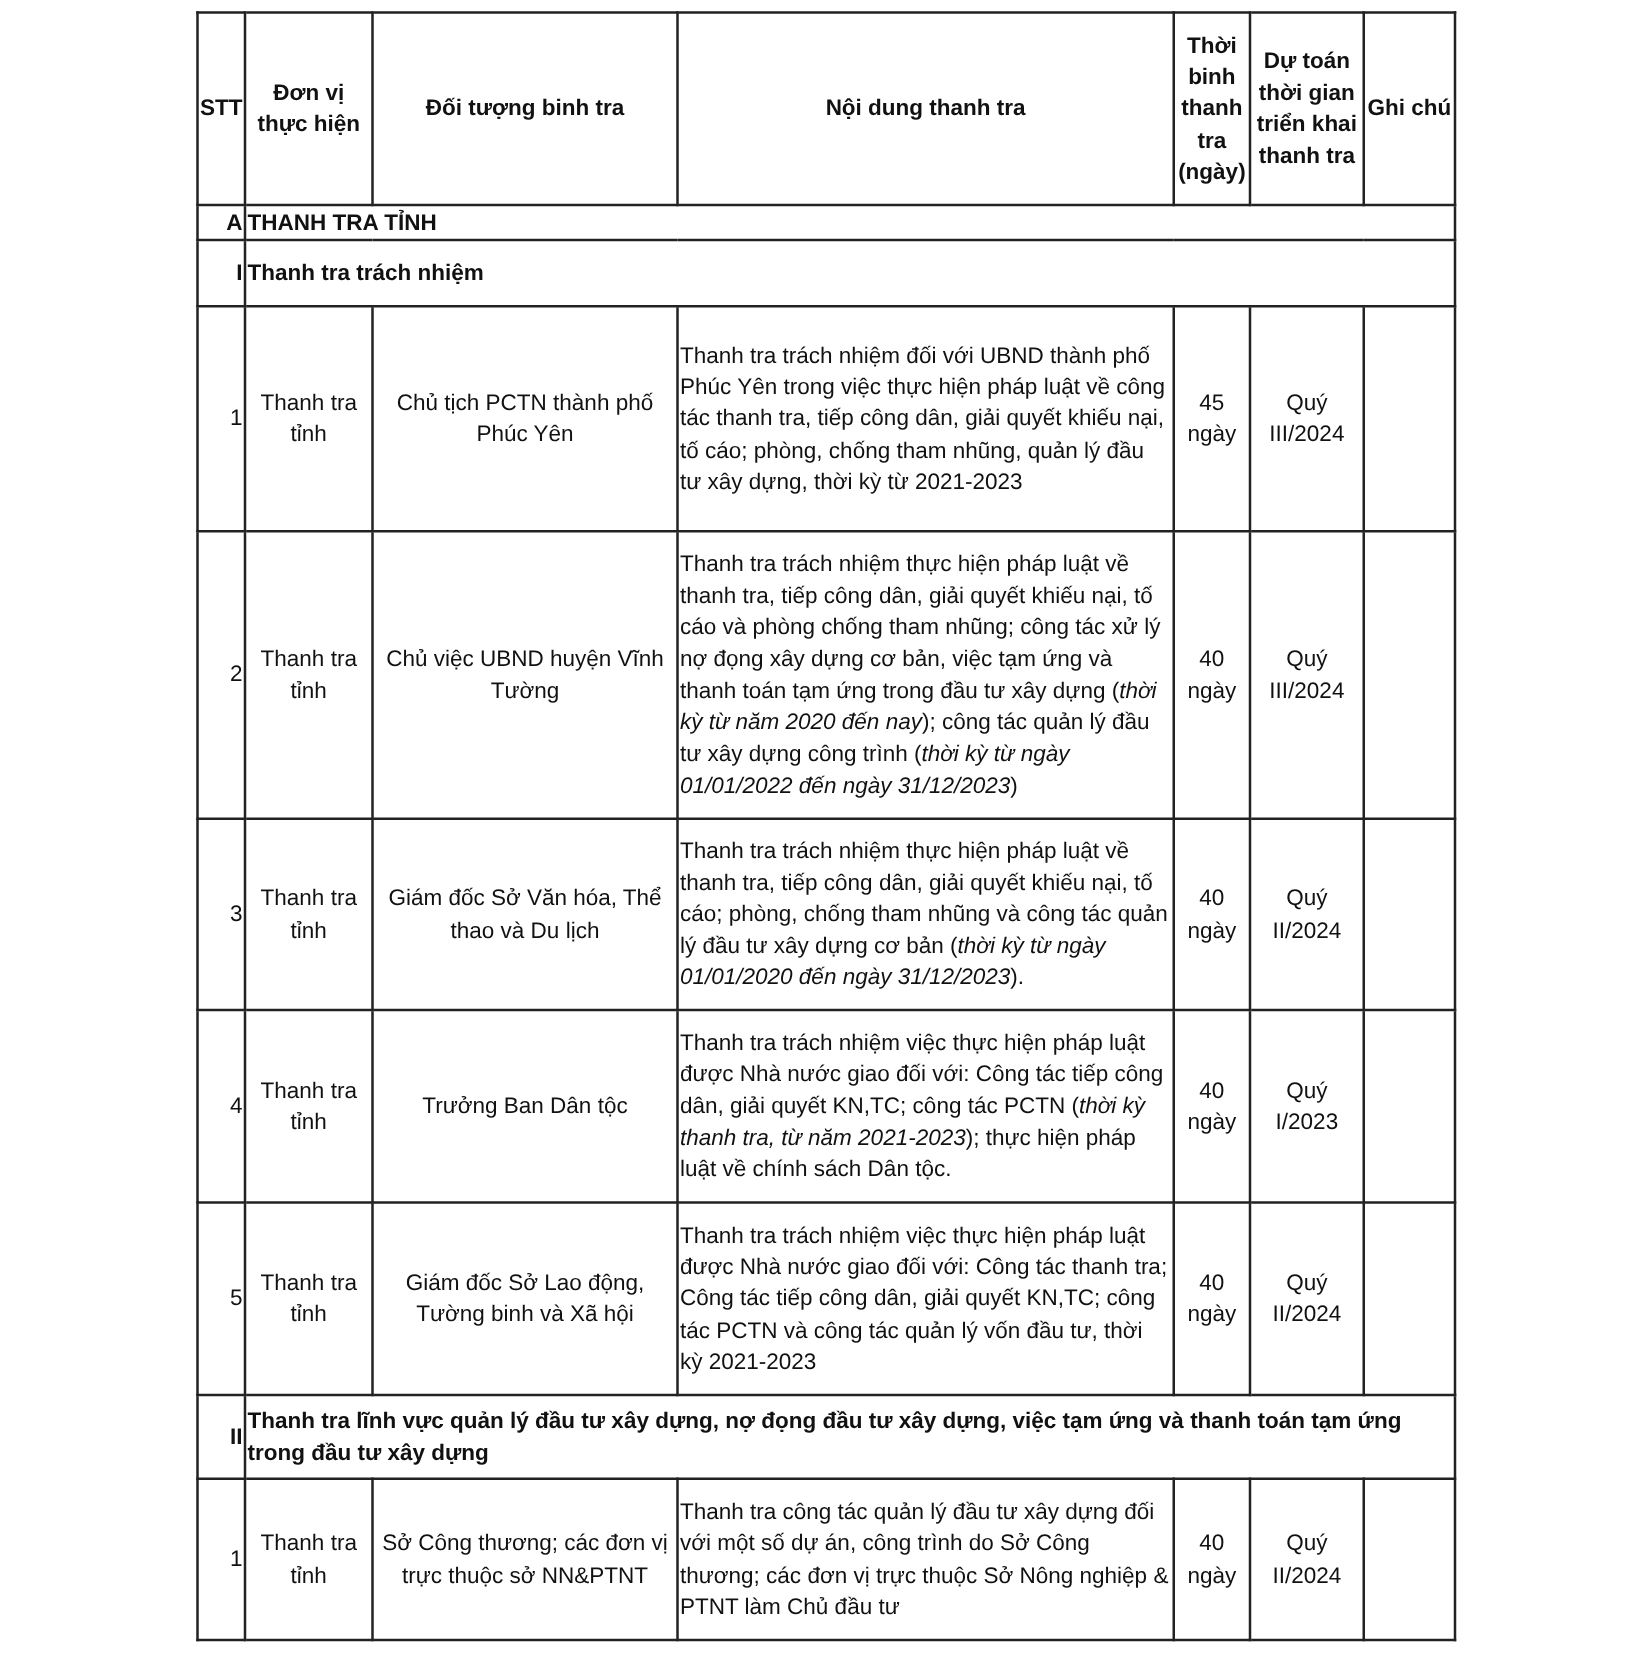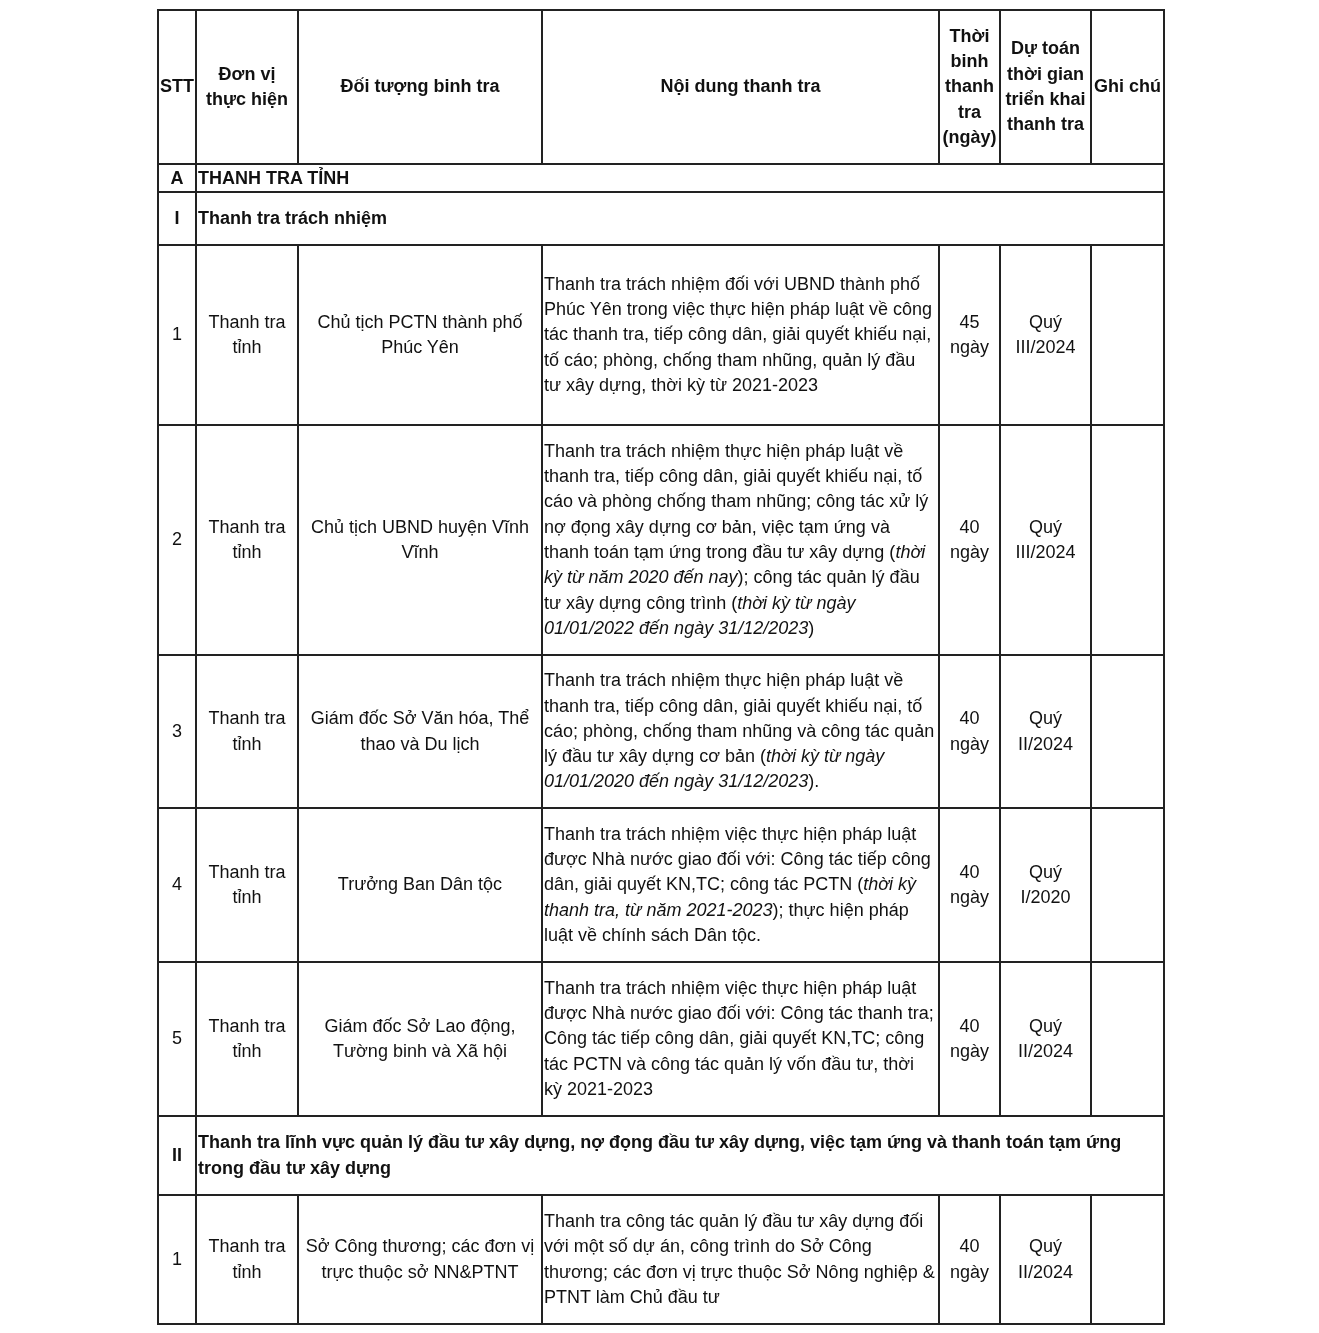--- a/index.html
+++ b/index.html
@@ -18,23 +18,23 @@
   col.c4 { width: 397px; } col.c5 { width: 61px; } col.c6 { width: 91px; } col.c7 { width: 73px; }
   tr.hdr { height: 154px; }
   tr.secA { height: 28px; }
   tr.secA td { line-height: 22px; }
   tr.sec1 { height: 53px; }
   tr.r1 { height: 180px; }
   tr.r2 { height: 230px; }
   tr.r3 { height: 153px; }
   tr.r4 { height: 154px; }
   tr.r5 { height: 154px; }
-  tr.sec2 { height: 79px; }
+  tr.sec2 { height: 67px; }
   tr.r6 { height: 129px; }
-  .stt { padding: 0; }
+  .stt { padding: 0; text-align: right; }
 </style>
 </head>
 <body>
 
 <table class="plan">
   <colgroup>
     <col class="c1">
       <col class="c2">
       <col class="c3">
       <col class="c4">
@@ -69,21 +69,21 @@
       <td class="c">Chủ tịch PCTN thành phố Phúc Yên</td>
       <td class="l content"><span>Thanh tra trách nhiệm đối với UBND thành phố Phúc Yên trong việc thực hiện pháp luật về công tác thanh tra, tiếp công dân, giải quyết khiếu nại, tố cáo; phòng, chống tham nhũng, quản lý đầu tư xây dựng, thời kỳ từ 2021-2023</span></td>
       <td class="c">45 ngày</td>
       <td class="c">Quý III/2024</td>
       <td class="c"></td>
     </tr>
 
     <tr class="r2">
       <td class="c stt">2</td>
       <td class="c">Thanh tra tỉnh</td>
-      <td class="c">Chủ tịch UBND huyện Vĩnh Vĩnh</td>
+      <td class="c">Chủ việc UBND huyện Vĩnh Tường</td>
       <td class="l content"><span>Thanh tra trách nhiệm thực hiện pháp luật về thanh tra, tiếp công dân, giải quyết khiếu nại, tố cáo và phòng chống tham nhũng; công tác xử lý nợ đọng xây dựng cơ bản, việc tạm ứng và thanh toán tạm ứng trong đầu tư xây dựng (</span><i>thời kỳ từ năm 2020 đến nay</i><span>); công tác quản lý đầu tư xây dựng công trình (</span><i>thời kỳ từ ngày 01/01/2022 đến ngày 31/12/2023</i><span>)</span></td>
       <td class="c">40 ngày</td>
       <td class="c">Quý III/2024</td>
       <td class="c"></td>
     </tr>
 
     <tr class="r3">
       <td class="c stt">3</td>
       <td class="c">Thanh tra tỉnh</td>
       <td class="c">Giám đốc Sở Văn hóa, Thể thao và Du lịch</td>
@@ -92,21 +92,21 @@
       <td class="c">Quý II/2024</td>
       <td class="c"></td>
     </tr>
 
     <tr class="r4">
       <td class="c stt">4</td>
       <td class="c">Thanh tra tỉnh</td>
       <td class="c">Trưởng Ban Dân tộc</td>
       <td class="l content"><span>Thanh tra trách nhiệm việc thực hiện pháp luật được Nhà nước giao đối với: Công tác tiếp công dân, giải quyết KN,TC; công tác PCTN (</span><i>thời kỳ thanh tra, từ năm 2021-2023</i><span>); thực hiện pháp luật về chính sách Dân tộc.</span></td>
       <td class="c">40 ngày</td>
-      <td class="c">Quý I/2020</td>
+      <td class="c">Quý I/2023</td>
       <td class="c"></td>
     </tr>
 
     <tr class="r5">
       <td class="c stt">5</td>
       <td class="c">Thanh tra tỉnh</td>
       <td class="c">Giám đốc Sở Lao động, Tường binh và Xã hội</td>
       <td class="l content"><span>Thanh tra trách nhiệm việc thực hiện pháp luật được Nhà nước giao đối với: Công tác thanh tra; Công tác tiếp công dân, giải quyết KN,TC; công tác PCTN và công tác quản lý vốn đầu tư, thời kỳ 2021-2023</span></td>
       <td class="c">40 ngày</td>
       <td class="c">Quý II/2024</td>

